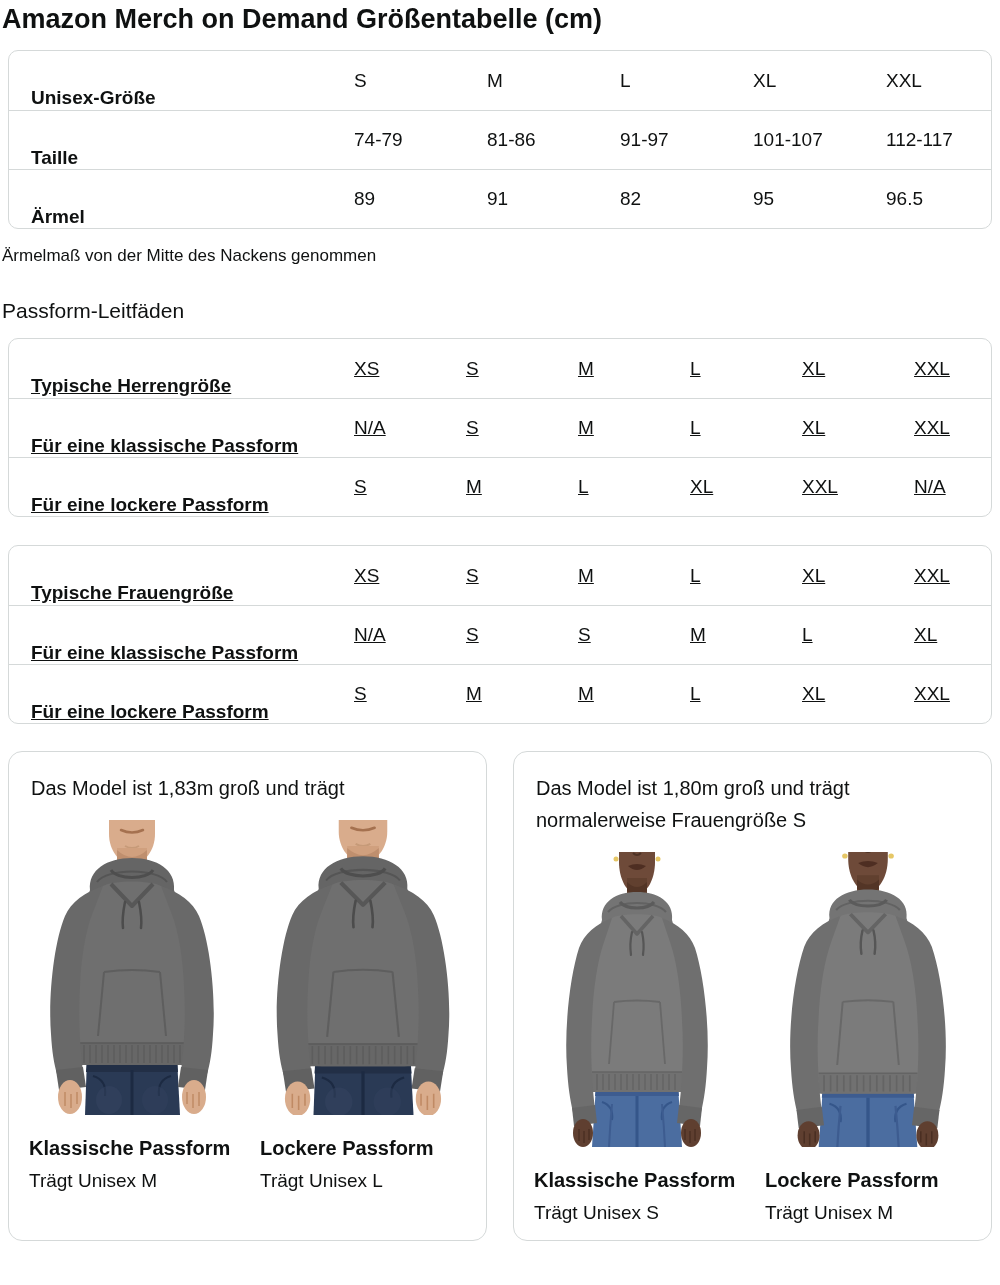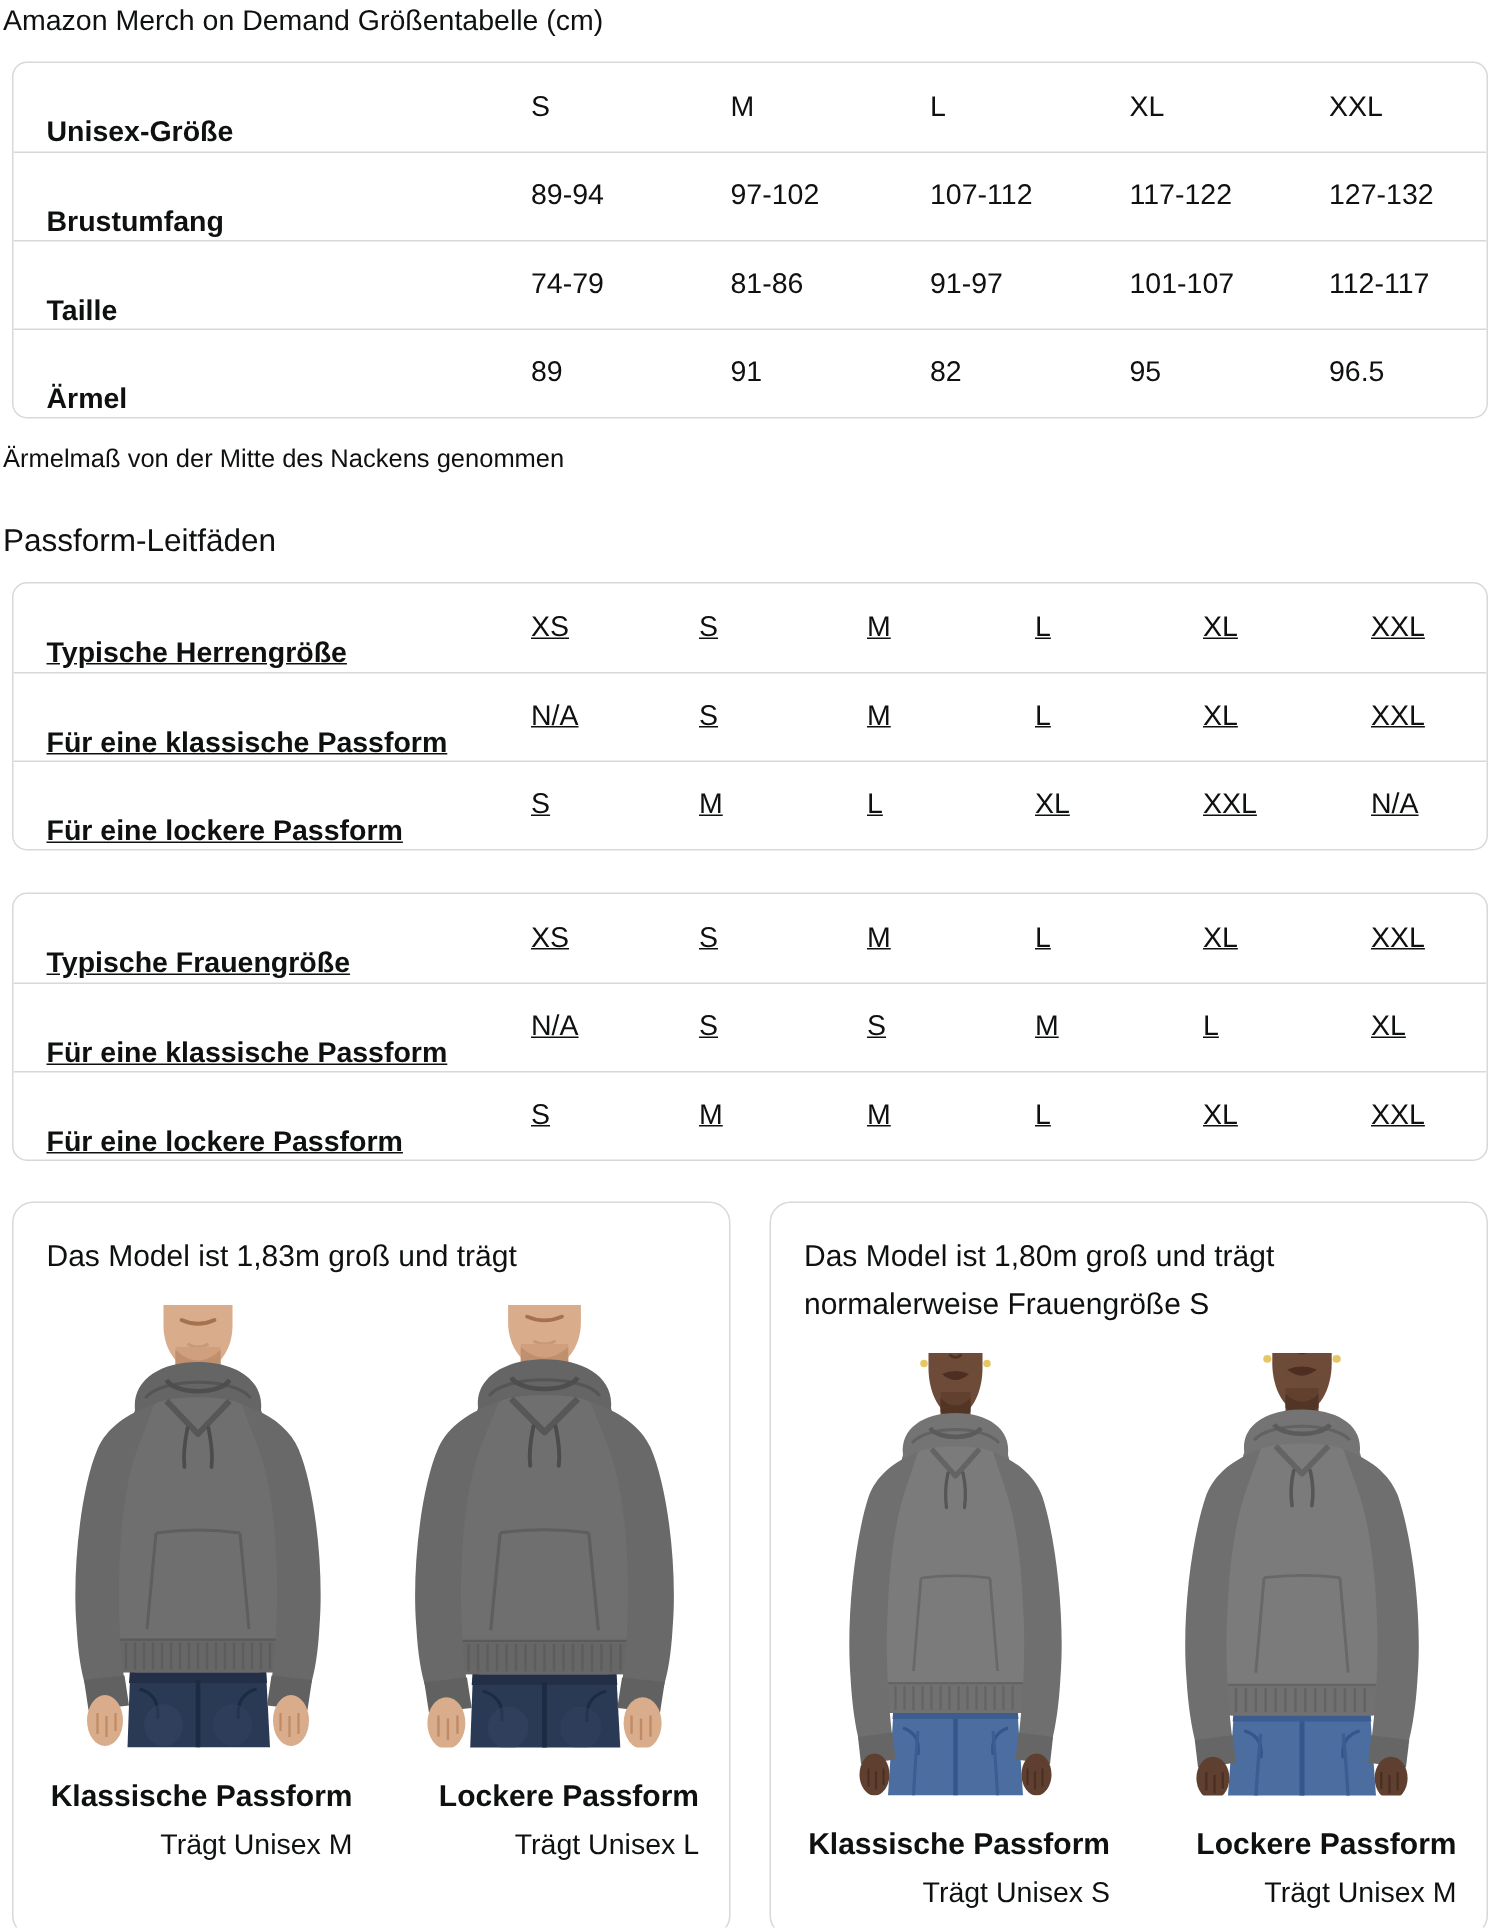--- a/index.html
+++ b/index.html
@@ -11,36 +11,36 @@
     --jeans-light-wash:#4B6DA0;
     --skin-model-1:#D9AC8C;
     --skin-model-2:#6E4A39;
   }
   *{box-sizing:border-box;}
   html,body{margin:0;padding:0;}
   body{
     width:1000px;height:1285px;overflow:hidden;background:#fff;
     font-family:"Liberation Sans",sans-serif;color:var(--text);
   }
-  .page-title{font-size:19px;font-weight:400;margin:4px 0 0 2px;}
+  .page-title{font-size:27px;font-weight:700;margin:4px 0 0 2px;}
   .data-table{margin:15px 8px 0;border:1px solid var(--table-border);border-radius:10px;overflow:hidden;background:#fff;}
   .t-row{display:grid;align-items:center;height:59px;}
   .cols-5 .t-row{grid-template-columns:345px repeat(4,133px) 1fr;}
   .cols-6 .t-row{grid-template-columns:345px repeat(5,112px) 1fr;text-decoration:underline;}
   .t-row + .t-row{border-top:1px solid var(--table-border);}
   .cell{font-size:19px;white-space:nowrap;}
   .cell.label{font-weight:700;padding-left:22px;margin-top:35px;}
   .sleeve-note{font-size:17px;margin:17px 0 0 2px;}
   .section-heading{font-size:21px;font-weight:400;margin:33px 0 0 2px;}
   .mt-28{margin-top:28px;}
   .cards{display:flex;gap:26px;margin:27px 8px 0;}
   .model-card{flex:1;border:1px solid var(--table-border);border-radius:14px;padding:20px 14px 16px;background:#fff;}
   .card-desc{font-size:20px;line-height:32px;margin-left:8px;}
   .figures{display:flex;justify-content:space-between;margin-top:16px;padding:0 6px;}
-  .figure{width:206px;text-align:right;}
+  .figure{width:206px;text-align:left;}
   .figure-img{width:190px;height:295px;margin:0 auto;display:block;}
   .fit-label{font-size:20px;font-weight:700;margin-top:22px;}
   .size-label{font-size:19px;margin-top:10px;}
   .svg-defs{position:absolute;width:0;height:0;overflow:hidden;}
   .hoodie-main{fill:var(--hoodie-gray);}
   .hoodie-main-f{fill:var(--hoodie-gray-light);}
   .jeans-m{fill:var(--jeans-dark-wash);}
   .jeans-f{fill:var(--jeans-light-wash);}
   .skin-m{fill:var(--skin-model-1);}
   .skin-f{fill:var(--skin-model-2);}
@@ -140,28 +140,20 @@
 <div class="data-table cols-5">
   <div class="t-row">
     <div class="cell label">Unisex-Größe</div>
     <div class="cell">S</div>
     <div class="cell">M</div>
     <div class="cell">L</div>
     <div class="cell">XL</div>
     <div class="cell">XXL</div>
   </div>
   <div class="t-row">
-    <div class="cell label">Brustumfang</div>
-    <div class="cell">89-94</div>
-    <div class="cell">97-102</div>
-    <div class="cell">107-112</div>
-    <div class="cell">117-122</div>
-    <div class="cell">127-132</div>
-  </div>
-  <div class="t-row">
     <div class="cell label">Taille</div>
     <div class="cell">74-79</div>
     <div class="cell">81-86</div>
     <div class="cell">91-97</div>
     <div class="cell">101-107</div>
     <div class="cell">112-117</div>
   </div>
   <div class="t-row">
     <div class="cell label">Ärmel</div>
     <div class="cell">89</div>

